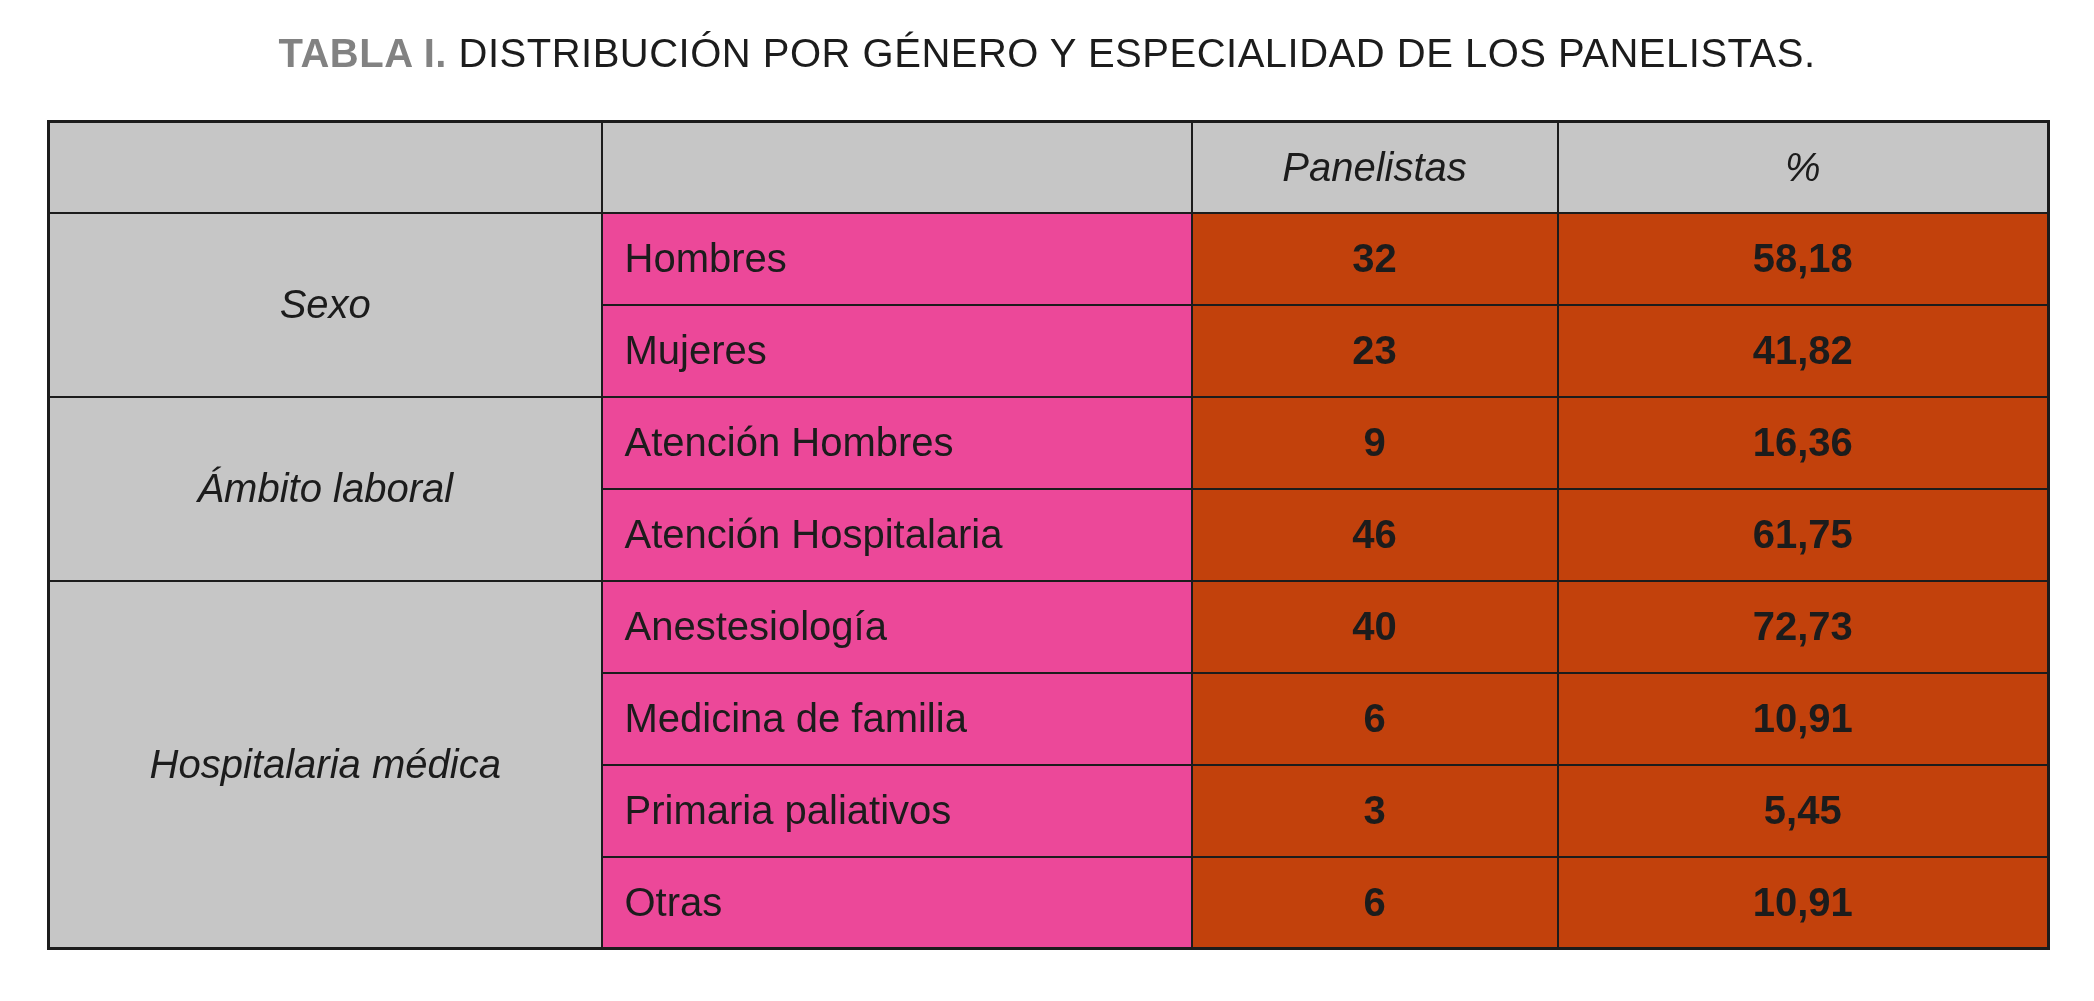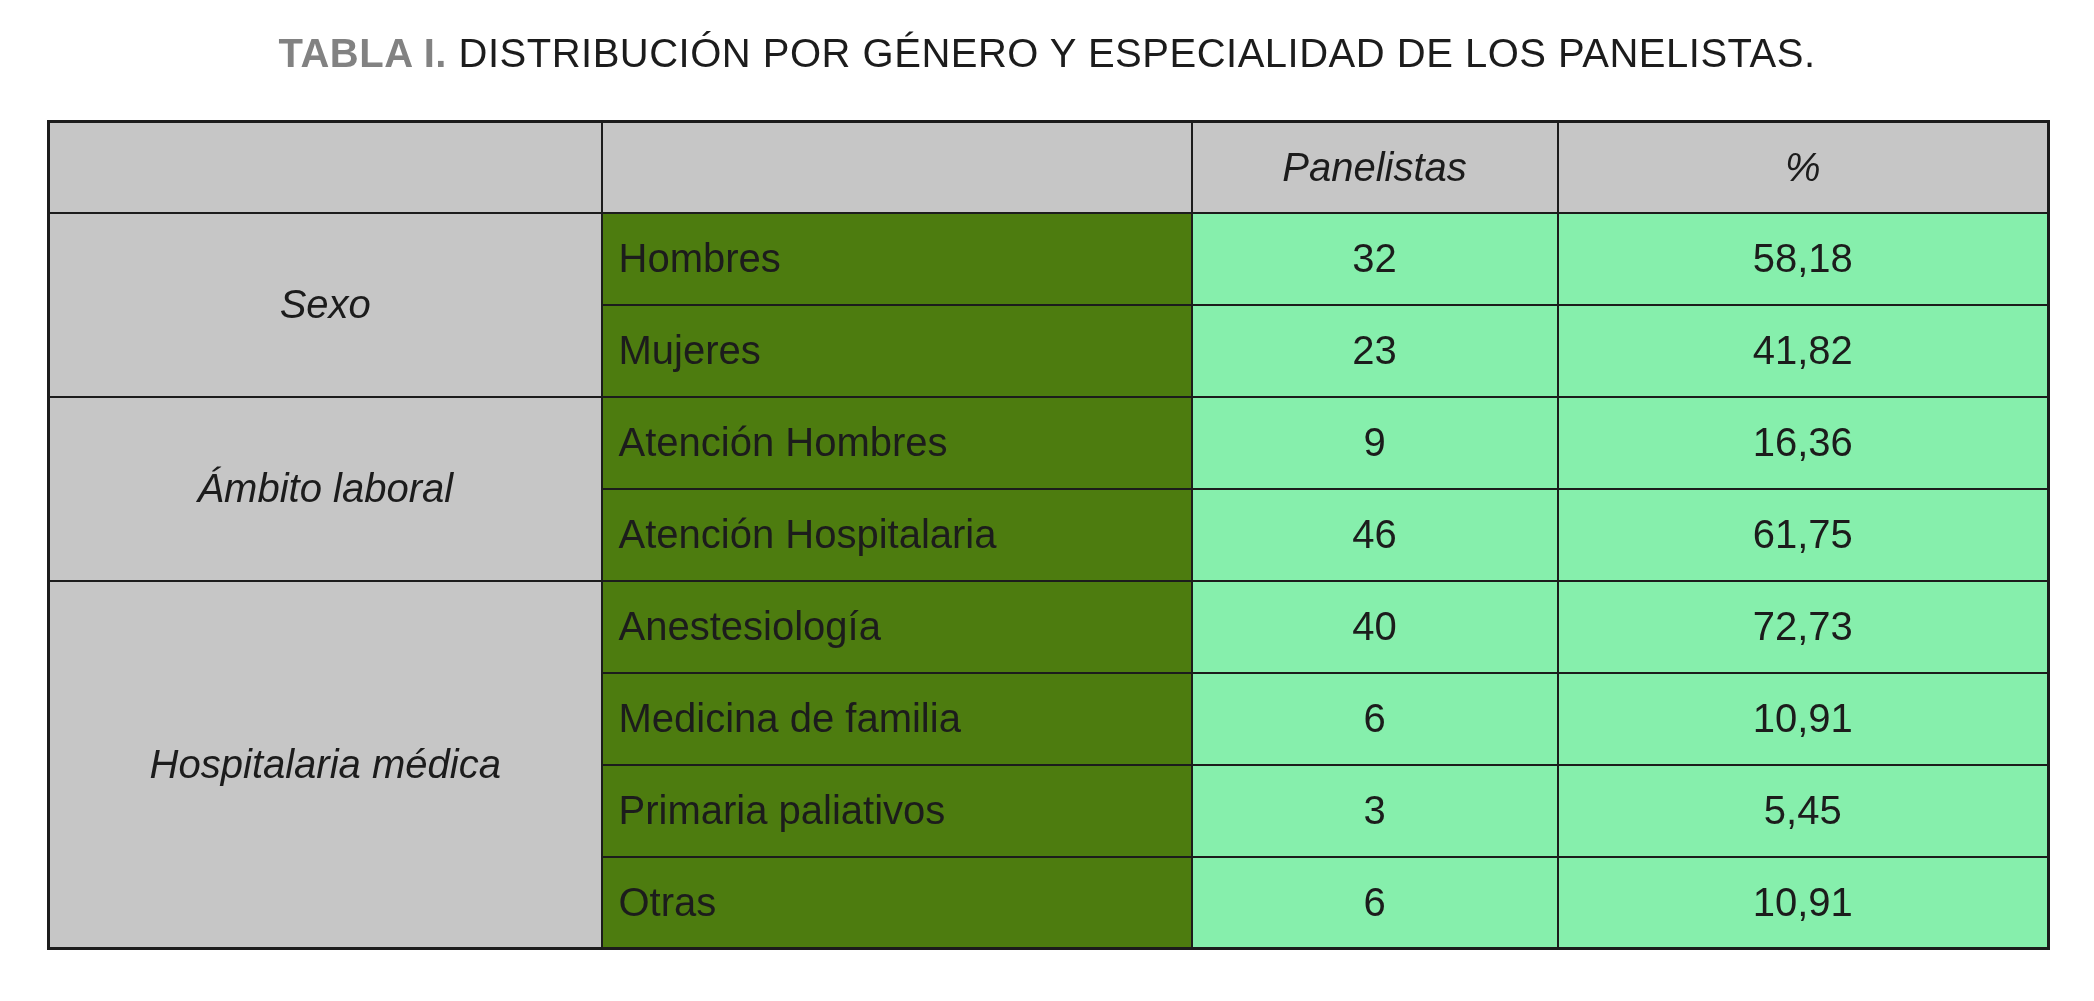--- a/index.html
+++ b/index.html
@@ -56,27 +56,28 @@
   col.c1 { width: 553px; }
   col.c2 { width: 590px; }
   col.c3 { width: 366px; }
   col.c4 { width: 491px; }
   .cell-gray {
     background: var(--header-bg);
     font-style: italic;
     text-align: center;
   }
   .cell-name {
-    background: #4d7c0f;
+    background: #ec4899;
     text-align: left;
-    padding-left: 16px;
+    padding-left: 22px;
   }
   .cell-num {
-    background: #86efac;
+    background: #c2410c;
     text-align: center;
+    font-weight: bold;
   }
 </style>
 </head>
 <body>
 
 <div class="title">
   <span class="title-label">TABLA I.</span>
   <span> </span>
   <span class="title-text">DISTRIBUCIÓN POR GÉNERO Y ESPECIALIDAD DE LOS PANELISTAS.</span>
 </div>

